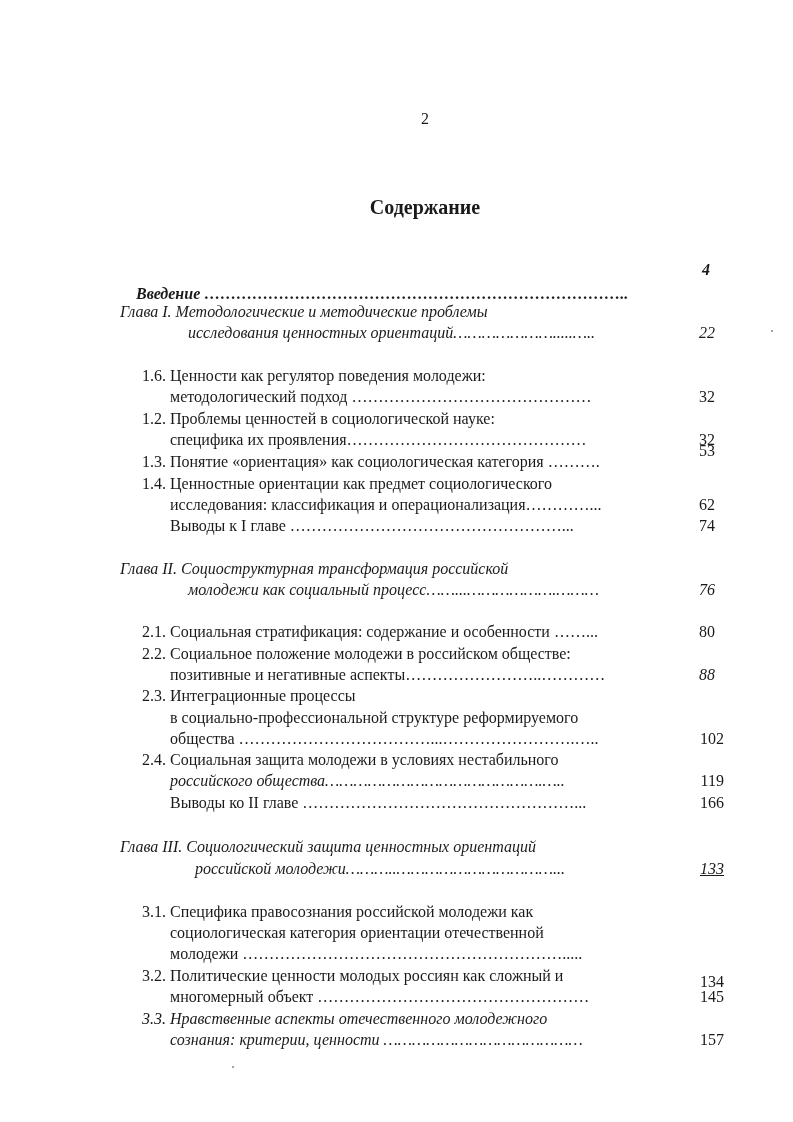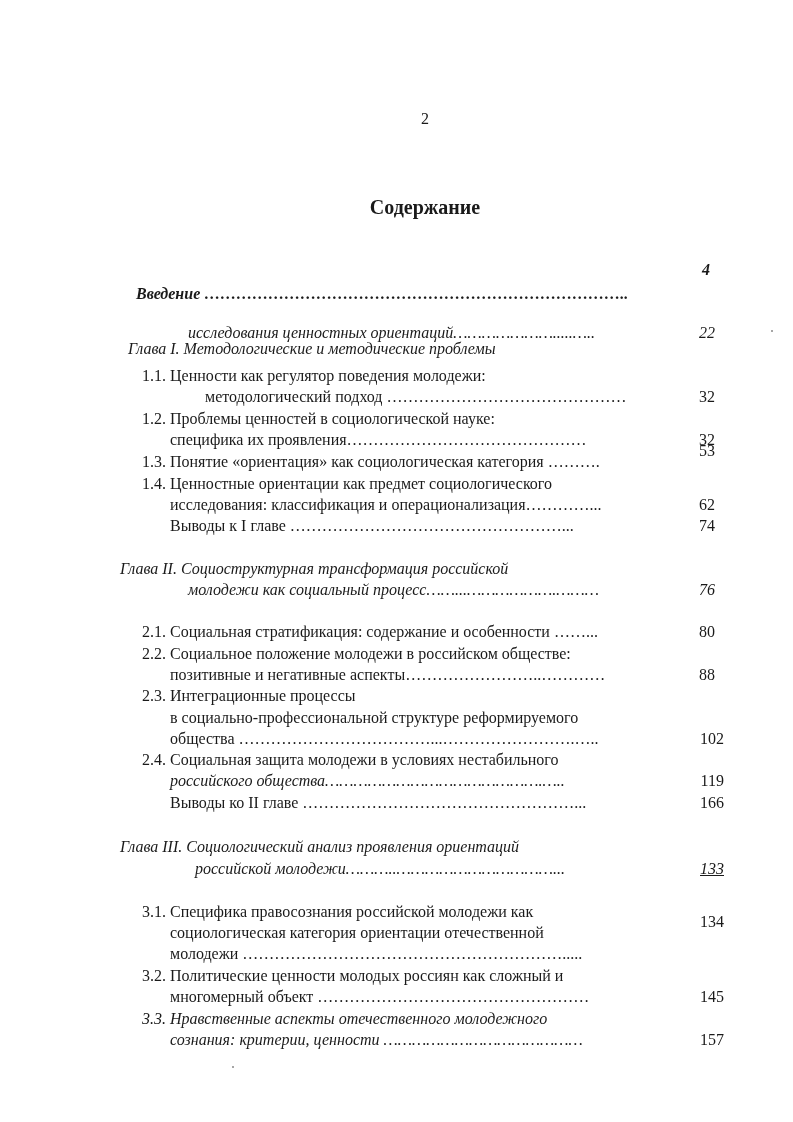--- a/index.html
+++ b/index.html
@@ -20,26 +20,26 @@
 </style>
 </head>
 <body>
 
 <div class="abs page-number">2</div>
 <div class="abs title">Содержание</div>
 
 <div class="abs line it bold" style="left:136px; top:260px;margin-top:24px;">Введение ……………………………………………………………………..</div>
 <div class="num bold" style="left:650px; top:260px;">4</div>
 
-<div class="abs line it" style="left:128px; top:302px;margin-top:37px;">Глава I. Методологические и методические проблемы</div>
+<div class="abs line it" style="left:120px; top:302px;">Глава I. Методологические и методические проблемы</div>
 <div class="abs line it" style="left:188px; top:323px;">исследования ценностных ориентаций………………….....…..</div>
 <div class="num it" style="left:655px; top:323px;">22</div>
 
-<div class="abs line" style="left:142px; top:366px;">1.1. Ценности как регулятор поведения молодежи:</div>
-<div class="abs line" style="left:170px; top:387px;margin-left:35px;">методологический подход ………………………………………</div>
+<div class="abs line" style="left:142px; top:366px;">1.6. Ценности как регулятор поведения молодежи:</div>
+<div class="abs line" style="left:170px; top:387px;">методологический подход ………………………………………</div>
 <div class="num" style="left:655px; top:387px;">32</div>
 
 <div class="abs line" style="left:142px; top:409px;">1.2. Проблемы ценностей в социологической науке:</div>
 <div class="abs line" style="left:170px; top:430px;">специфика их проявления………………………………………</div>
 <div class="num" style="left:655px; top:430px;">32</div>
 
 <div class="abs line" style="left:142px; top:452px;">1.3. Понятие «ориентация» как социологическая категория ……….</div>
 <div class="num" style="left:655px; top:441px;">53</div>
 
 <div class="abs line" style="left:142px; top:474px;">1.4. Ценностные ориентации как предмет социологического</div>
@@ -51,42 +51,42 @@
 
 <div class="abs line it" style="left:120px; top:559px;">Глава II. Социоструктурная трансформация российской</div>
 <div class="abs line it" style="left:188px; top:580px;">молодежи как социальный процесс……...……………….………</div>
 <div class="num it" style="left:655px; top:580px;">76</div>
 
 <div class="abs line" style="left:142px; top:622px;">2.1. Социальная стратификация: содержание и особенности ……...</div>
 <div class="num" style="left:655px; top:622px;">80</div>
 
 <div class="abs line" style="left:142px; top:644px;">2.2. Социальное положение молодежи в российском  обществе:</div>
 <div class="abs line" style="left:170px; top:665px;">позитивные и негативные аспекты……………………..…………</div>
-<div class="num" style="left:655px; top:665px;">88</div>
+<div class="num" style="left:655px; top:665px;font-style:italic;">88</div>
 
 <div class="abs line" style="left:142px; top:686px;">2.3. Интеграционные процессы</div>
 <div class="abs line" style="left:170px; top:708px;">в социально-профессиональной структуре реформируемого</div>
 <div class="abs line" style="left:170px; top:729px;">общества ………………………………...…………………….…..</div>
 <div class="num" style="left:664px; top:729px;">102</div>
 
 <div class="abs line" style="left:142px; top:750px;">2.4. Социальная защита молодежи в условиях нестабильного</div>
 <div class="abs line" style="left:170px; top:771px;font-style:italic;">российского общества……………………………………….…..</div>
 <div class="num" style="left:664px; top:771px;">119</div>
 
 <div class="abs line" style="left:170px; top:793px;">Выводы ко II главе ……………………………………………...</div>
 <div class="num" style="left:664px; top:793px;">166</div>
 
-<div class="abs line it" style="left:120px; top:837px;">Глава III. Социологический анализ проявления ориентаций</div>
+<div class="abs line it" style="left:120px; top:837px;">Глава III. Социологический защита ценностных ориентаций</div>
 <div class="abs line it" style="left:195px; top:859px;">российской молодежи………..……………………………...</div>
 <div class="num it" style="left:664px; top:859px;text-decoration:underline;">133</div>
 
 <div class="abs line" style="left:142px; top:902px;">3.1. Специфика правосознания российской молодежи как</div>
 <div class="abs line" style="left:170px; top:923px;">социологическая категория ориентации отечественной</div>
 <div class="abs line" style="left:170px; top:944px;">молодежи …………………………………………………….....</div>
-<div class="num" style="left:664px; top:912px;">134</div>
+<div class="num" style="left:664px; top:972px;">134</div>
 
 <div class="abs line" style="left:142px; top:966px;">3.2. Политические ценности молодых россиян как сложный и</div>
 <div class="abs line" style="left:170px; top:987px;">многомерный объект ……………………………………………</div>
 <div class="num" style="left:664px; top:987px;">145</div>
 
 <div class="abs line" style="left:142px; top:1009px;font-style:italic;">3.3. Нравственные аспекты отечественного молодежного</div>
 <div class="abs line" style="left:170px; top:1030px;font-style:italic;">сознания: критерии, ценности ……………………………………</div>
 <div class="num" style="left:664px; top:1030px;">157</div>
 
 <div class="speck" style="left:771px; top:330px;"></div>

